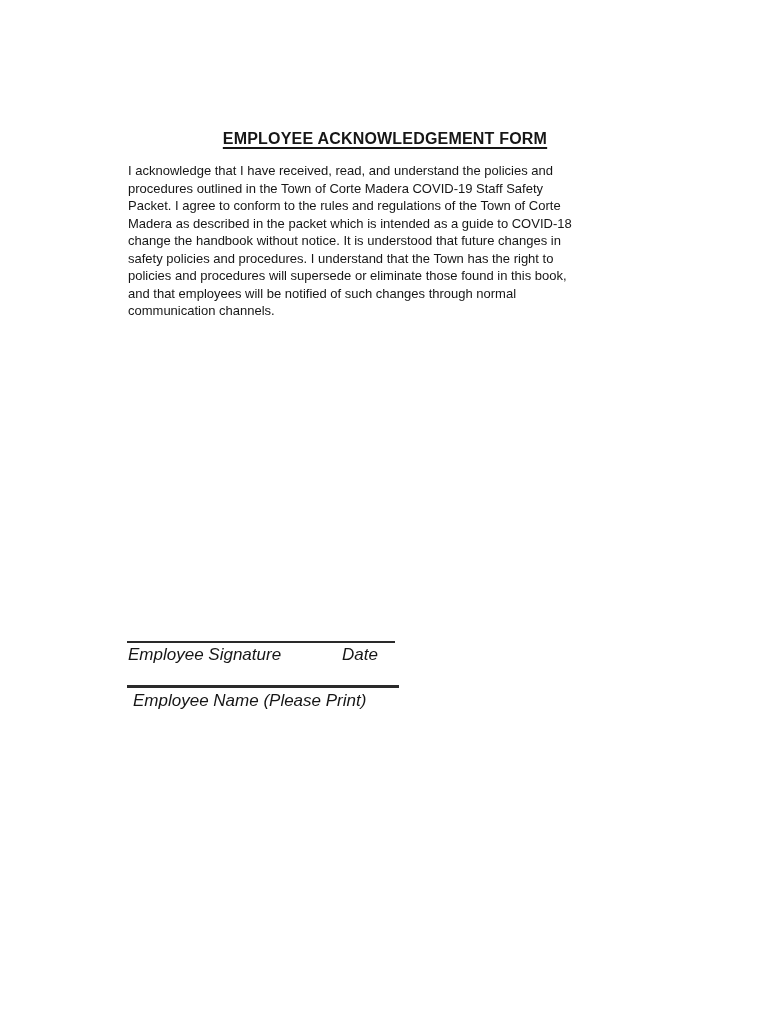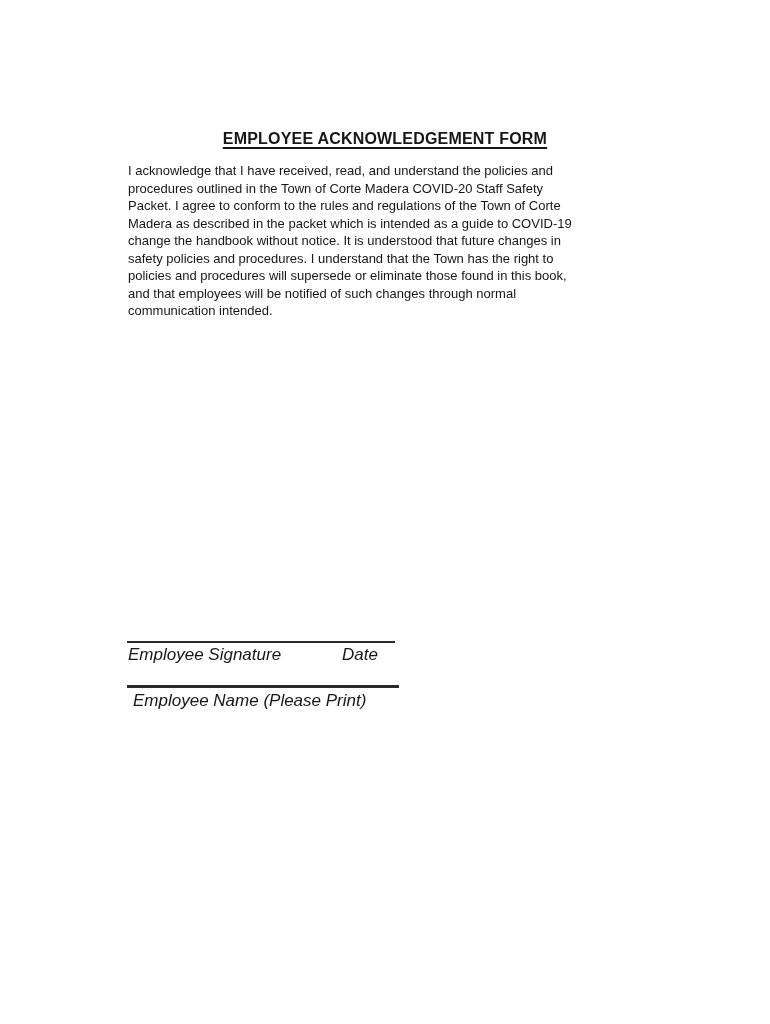--- a/index.html
+++ b/index.html
@@ -76,28 +76,28 @@
 </style>
 </head>
 <body>
 
 <div class="page">
 
   <div class="doc-title">EMPLOYEE ACKNOWLEDGEMENT FORM</div>
 
   <div class="paragraph">
     <div class="para-line">I acknowledge that I have received, read, and understand the policies and</div>
-    <div class="para-line">procedures outlined in the Town of Corte Madera COVID-20 Staff Safety</div>
+    <div class="para-line">procedures outlined in the Town of Corte Madera COVID-19 Staff Safety</div>
     <div class="para-line">Packet. I agree to conform to the rules and regulations of the Town of Corte</div>
-    <div class="para-line">Madera as described in the packet which is intended as a guide to COVID-19</div>
+    <div class="para-line">Madera as described in the packet which is intended as a guide to COVID-18</div>
     <div class="para-line">change the handbook without notice. It is understood that future changes in</div>
     <div class="para-line">safety policies and procedures. I understand that the Town has the right to</div>
     <div class="para-line">policies and procedures will supersede or eliminate those found in this book,</div>
     <div class="para-line">and that employees will be notified of such changes through normal</div>
-    <div class="para-line">communication intended.</div>
+    <div class="para-line">communication channels.</div>
   </div>
 
   <div class="sig-line sig-line-1"></div>
 
   <div class="sig-label label-signature">Employee Signature</div>
 
   <div class="sig-label label-date">Date</div>
 
   <div class="sig-line sig-line-2"></div>
 

